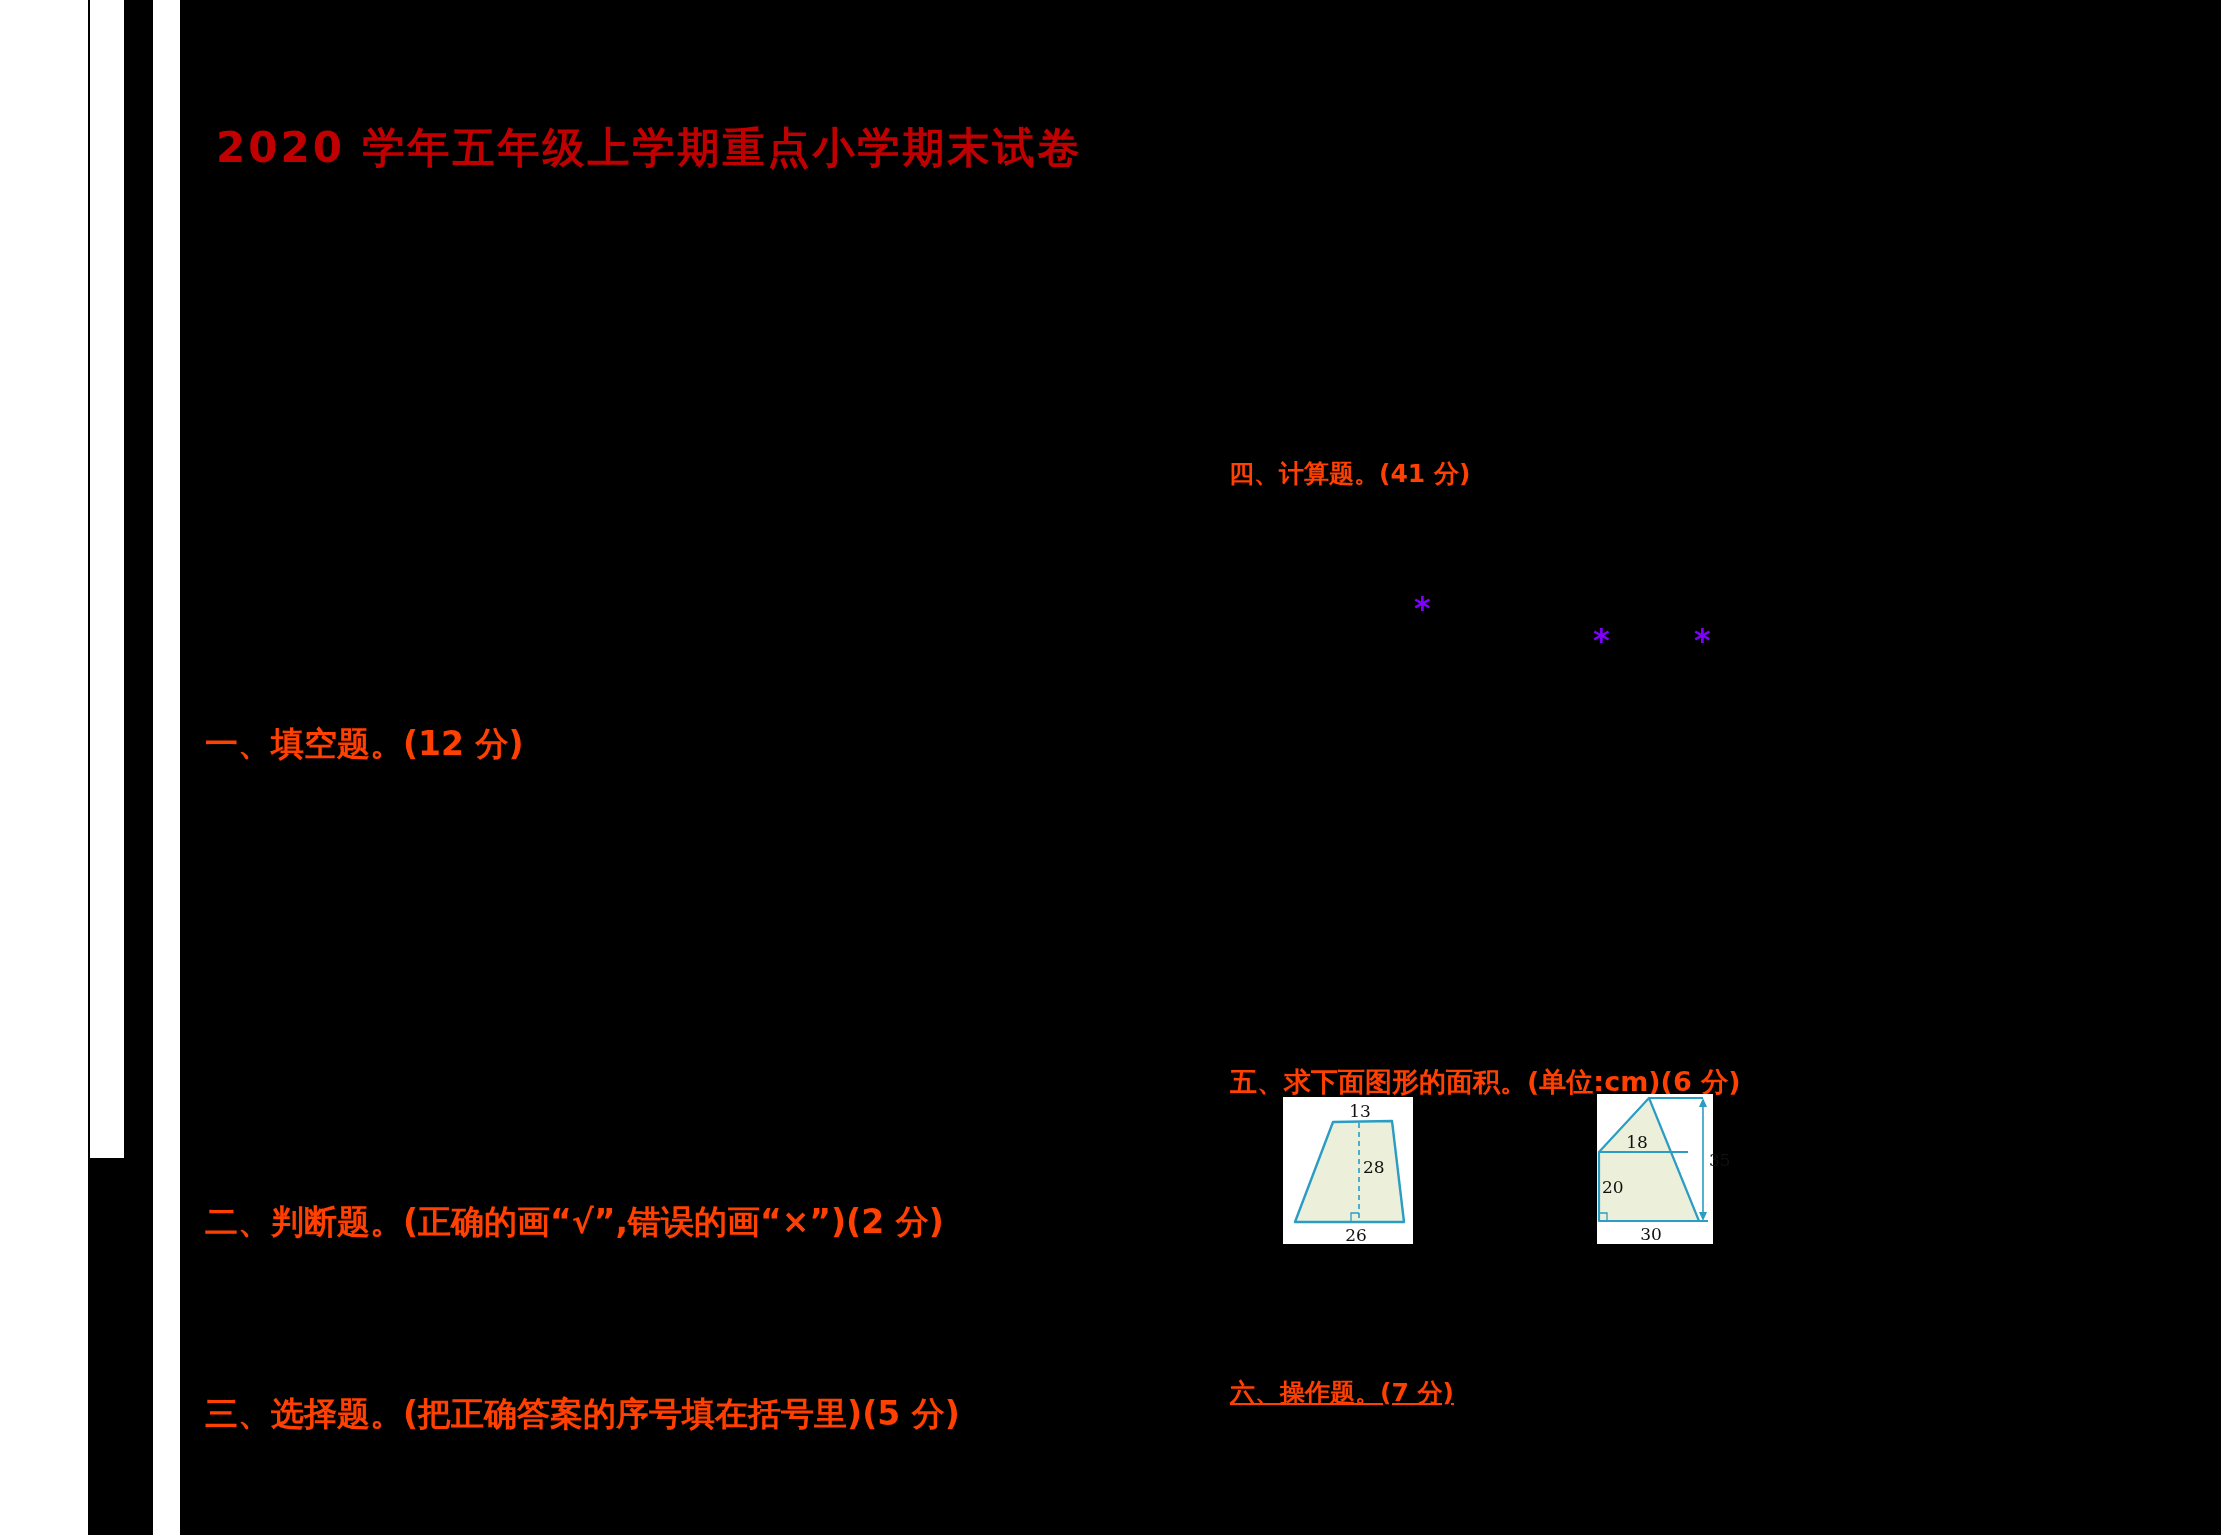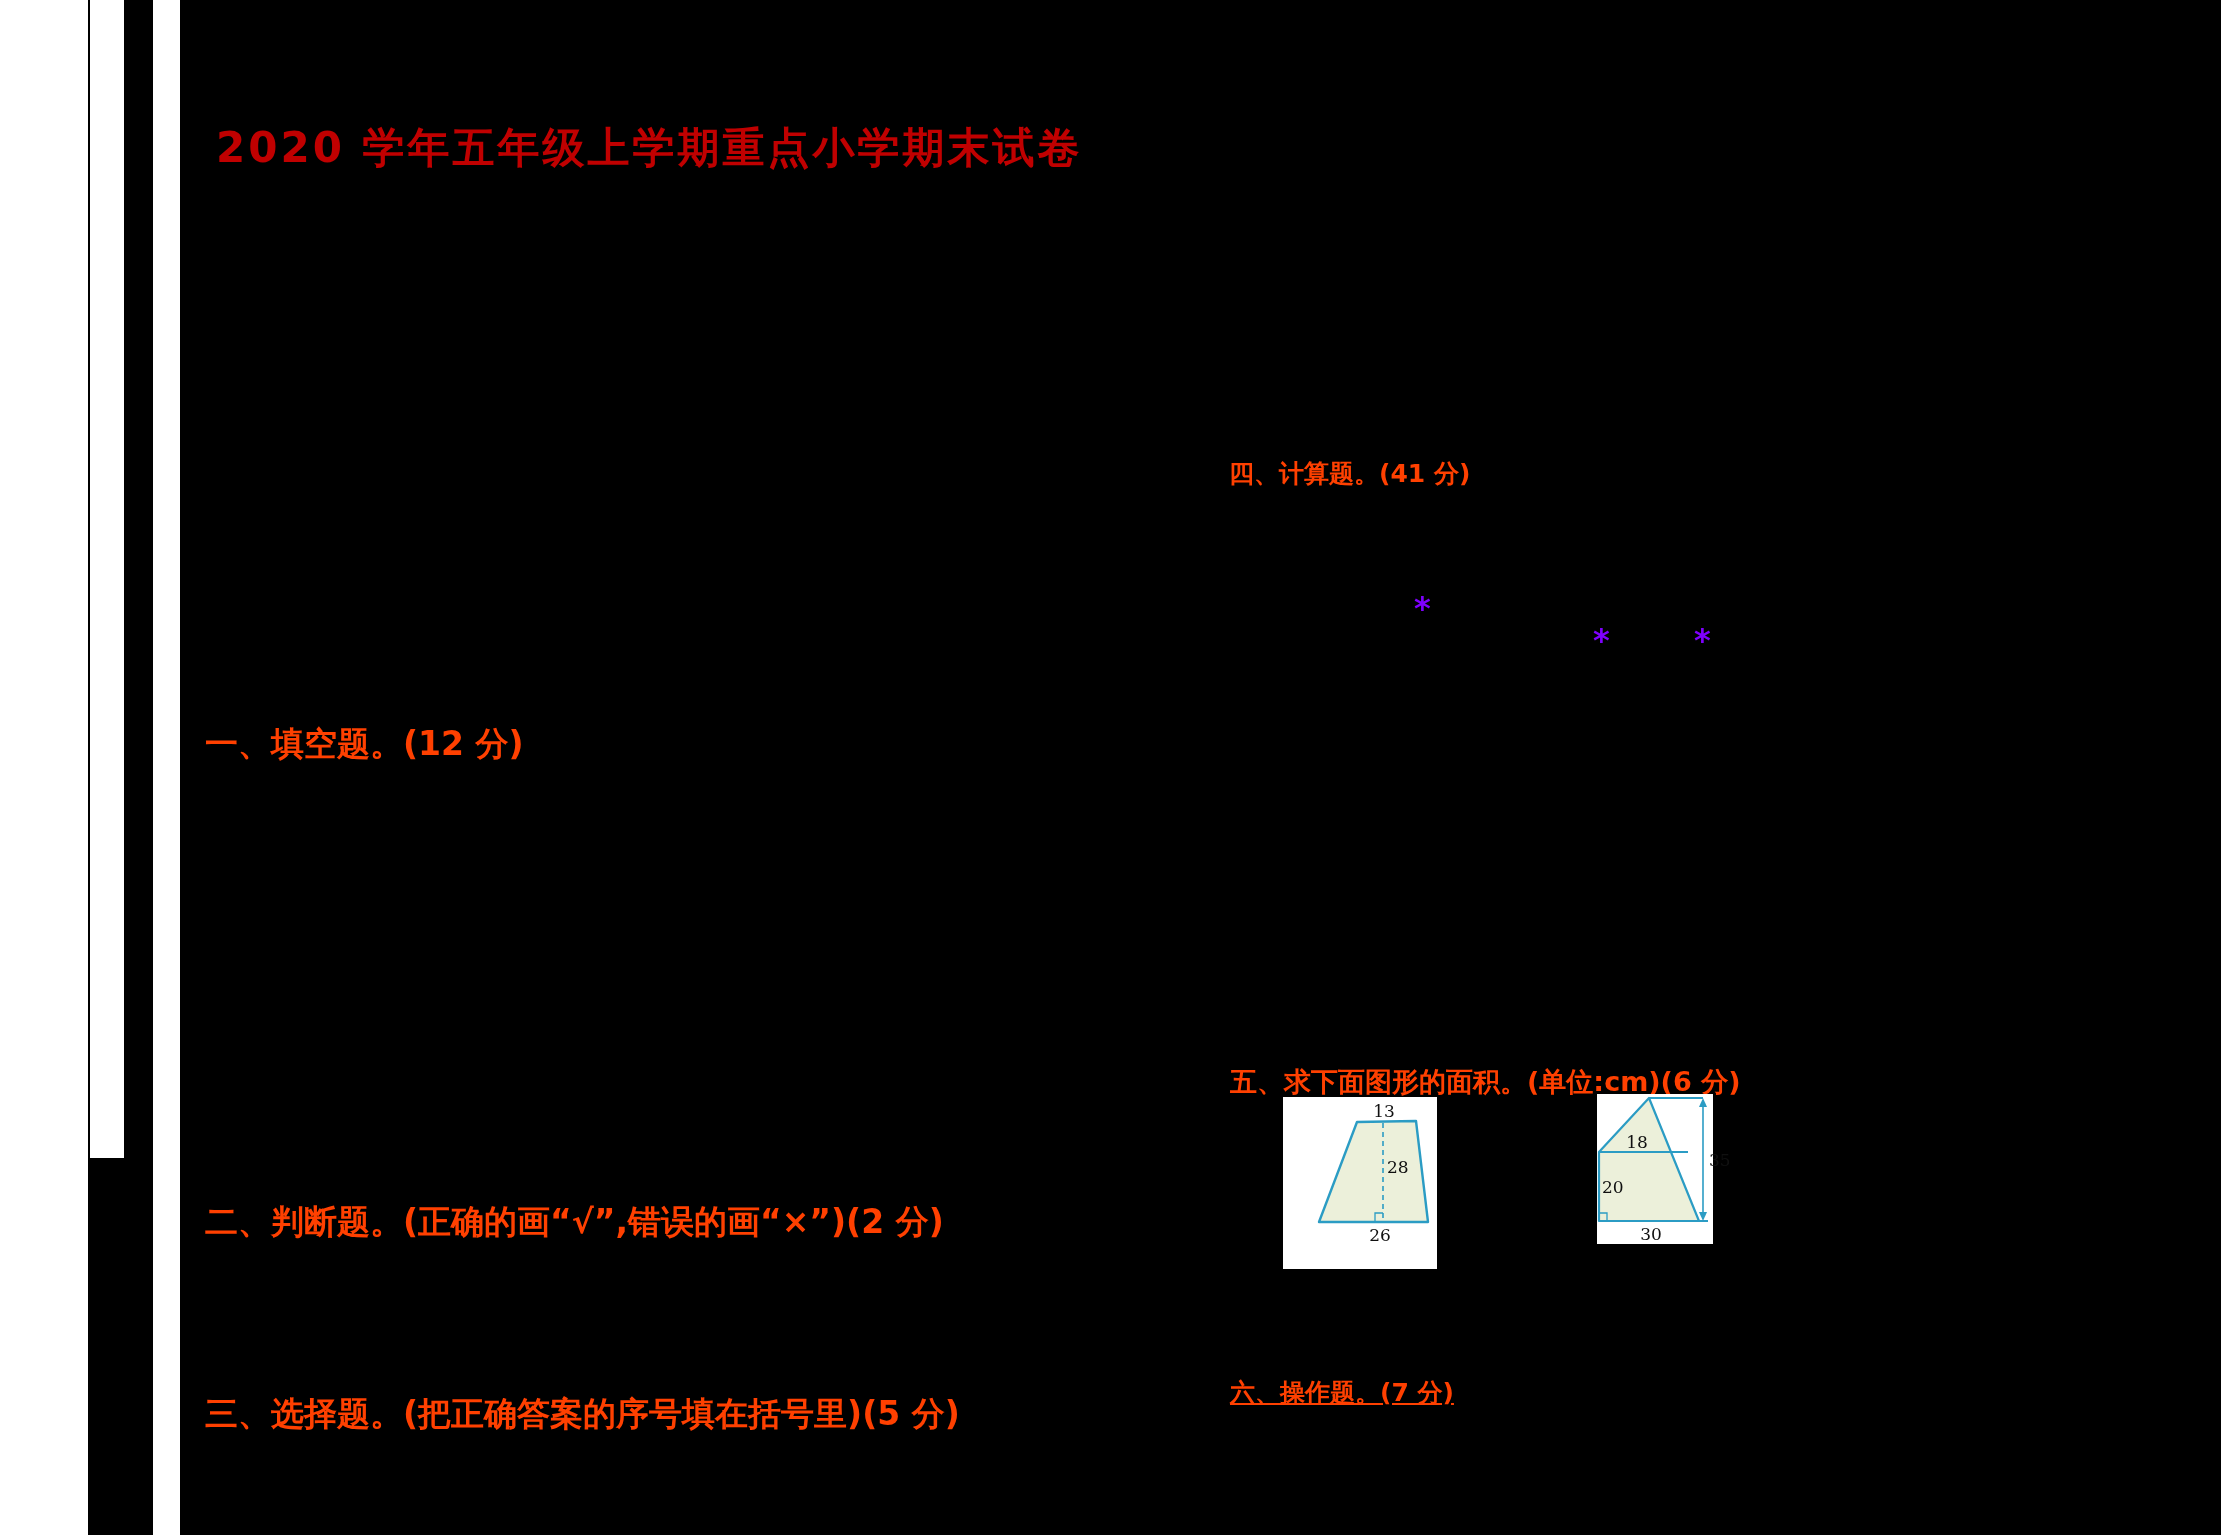--- a/index.html
+++ b/index.html
@@ -59,21 +59,21 @@
     position:absolute;
     color:#7F00FF;font-size:32px;font-weight:bold;line-height:32px;
   }
   .ast-1{left:1414px;top:592px;}
   .ast-2{left:1593px;top:624px;}
   .ast-3{left:1694px;top:624px;}
   
   .figure-card{
     position:absolute;background:#fff;
   }
-  .fig-1{left:1283px;top:1097px;width:130px;height:172px;padding-left:24px;}
+  .fig-1{left:1283px;top:1097px;width:130px;height:147px;}
   .fig-2{left:1597px;top:1094px;width:116px;height:150px;}
   .fig-label{
     font-family:"DejaVu Serif",serif;
     fill:#101010;font-size:17px;
   }
 </style>
 </head>
 <body>
 
 <div class="outer-margin"></div>

